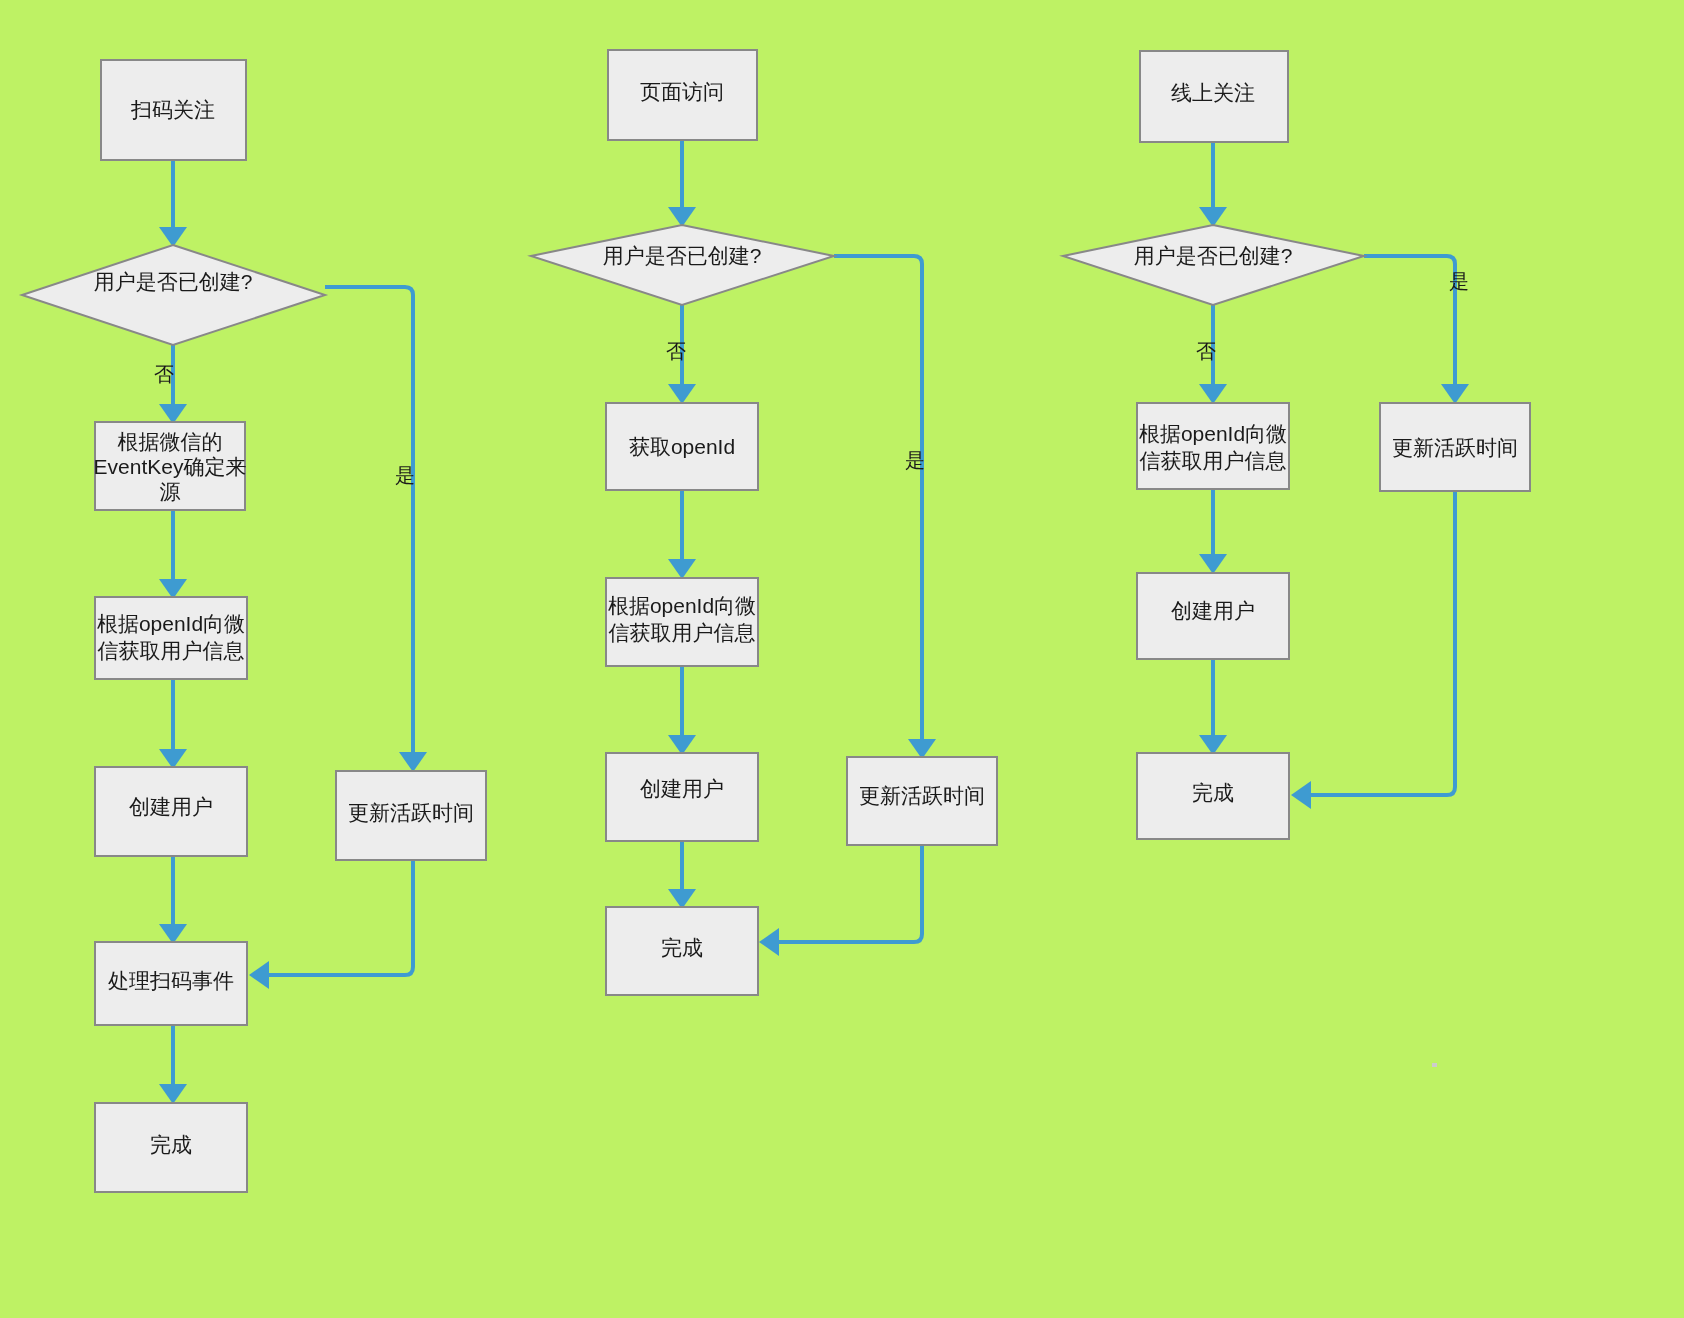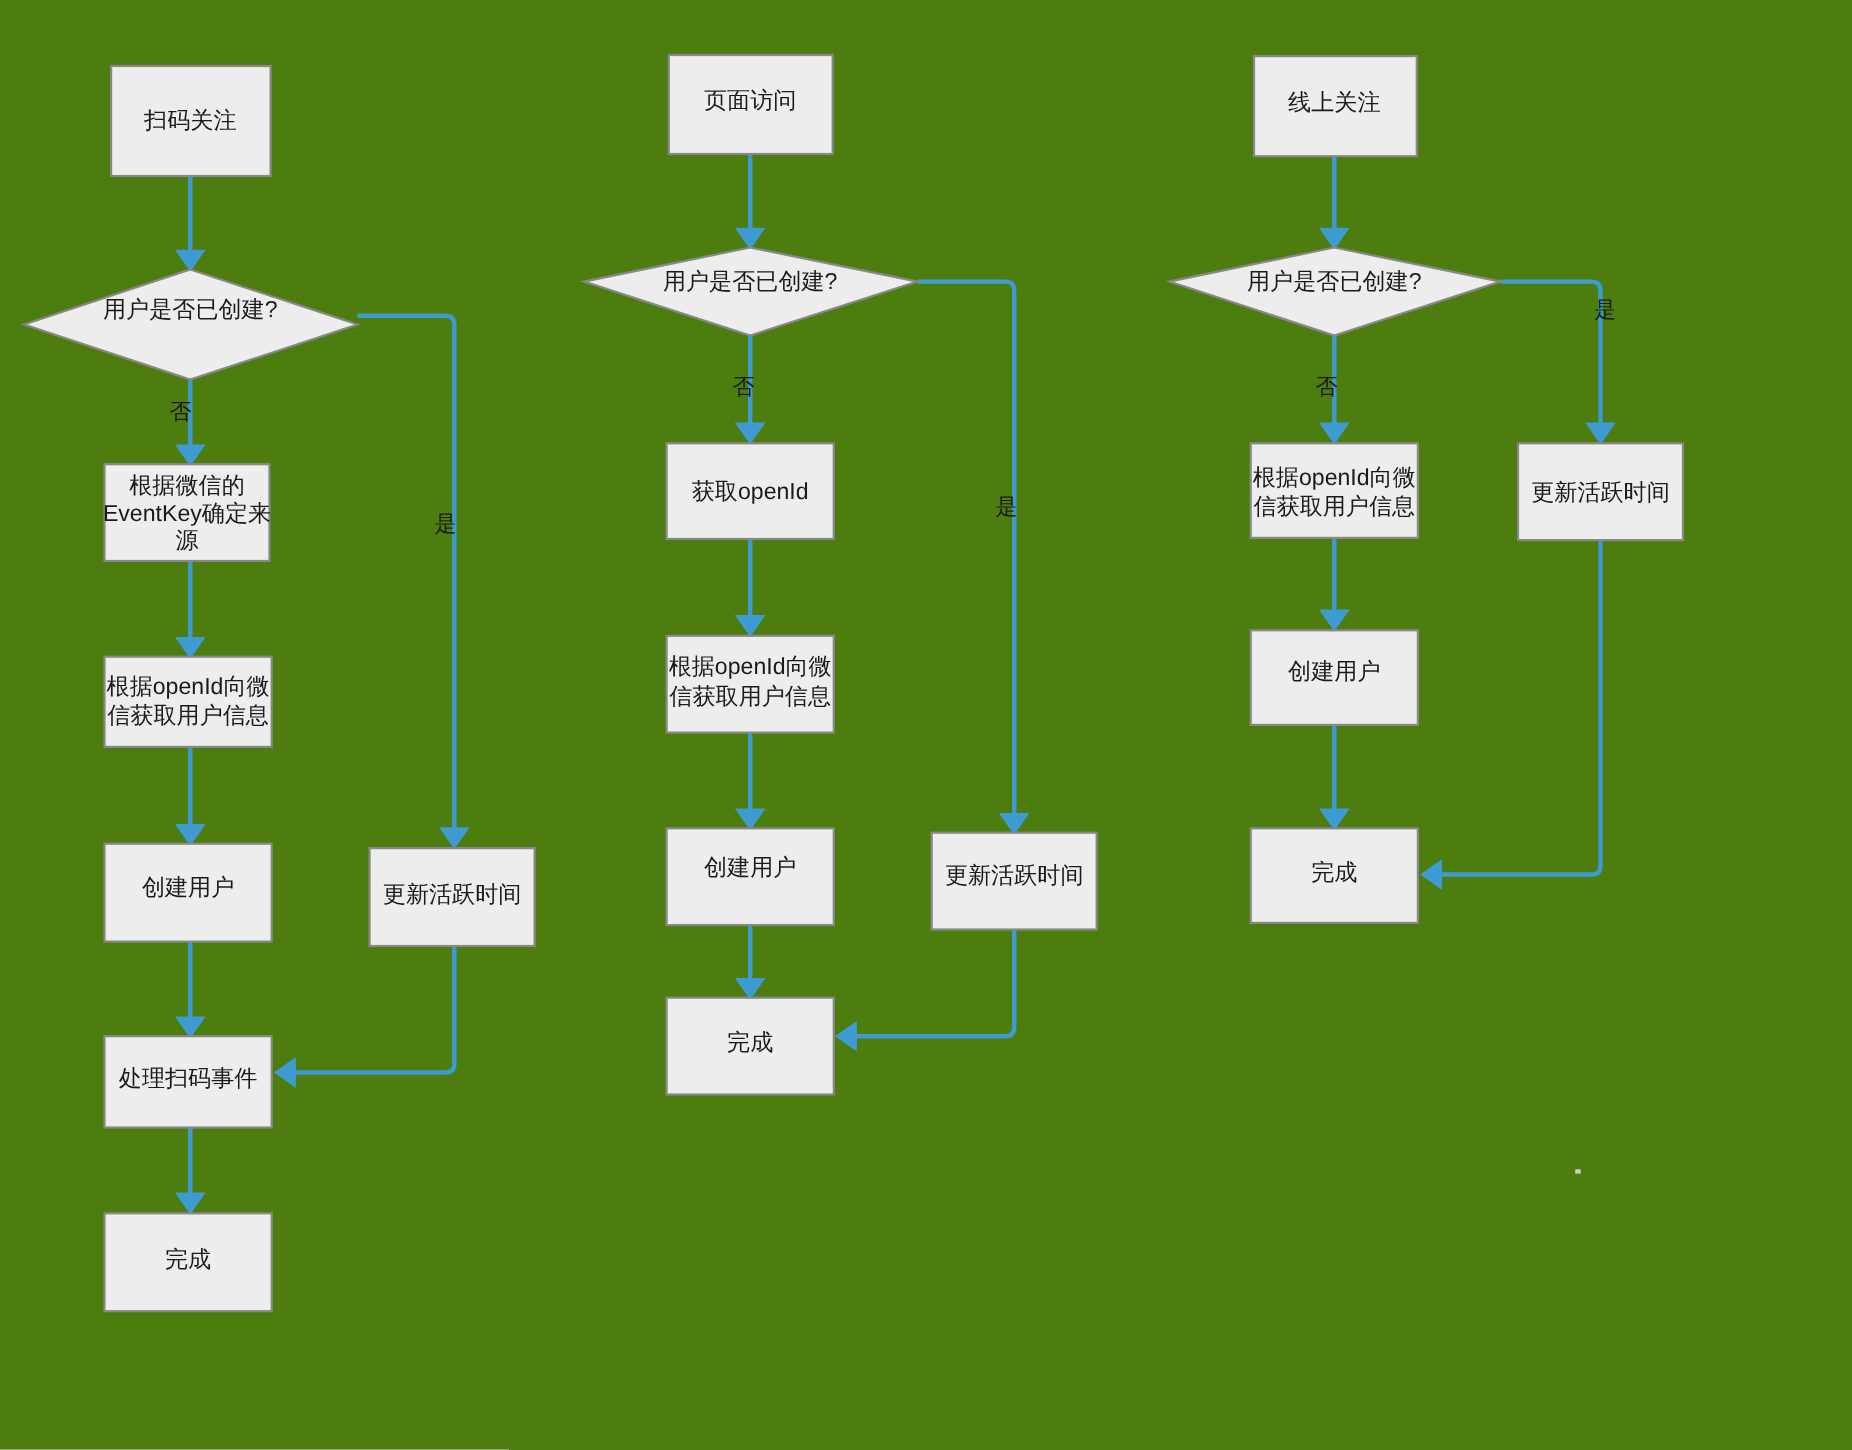--- a/index.html
+++ b/index.html
@@ -7,21 +7,21 @@
     padding: 0;
     background: #ffffff;
   }
   body {
     font-family: "Liberation Sans", "DejaVu Sans", sans-serif;
   }
   #canvas {
     position: relative;
     width: 1684px;
     height: 1318px;
-    background: #4d7c0f;
+    background: #bef264;
     overflow: hidden;
   }
   svg#flow {
     position: absolute;
     left: 0;
     top: 0;
     width: 1684px;
     height: 1318px;
   }
   .node-rect {

